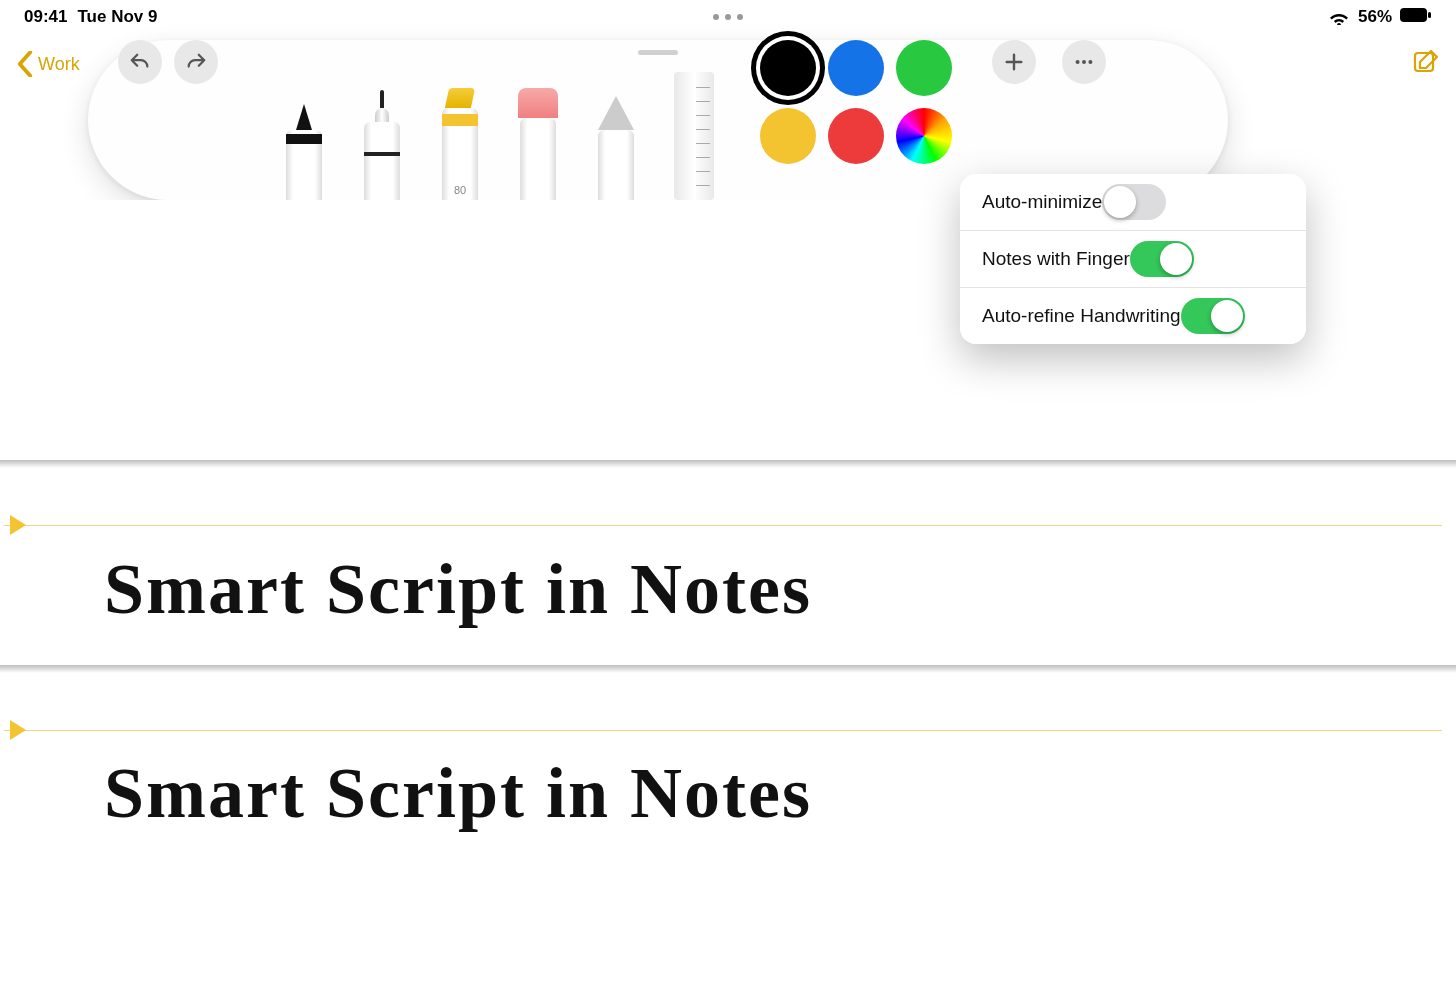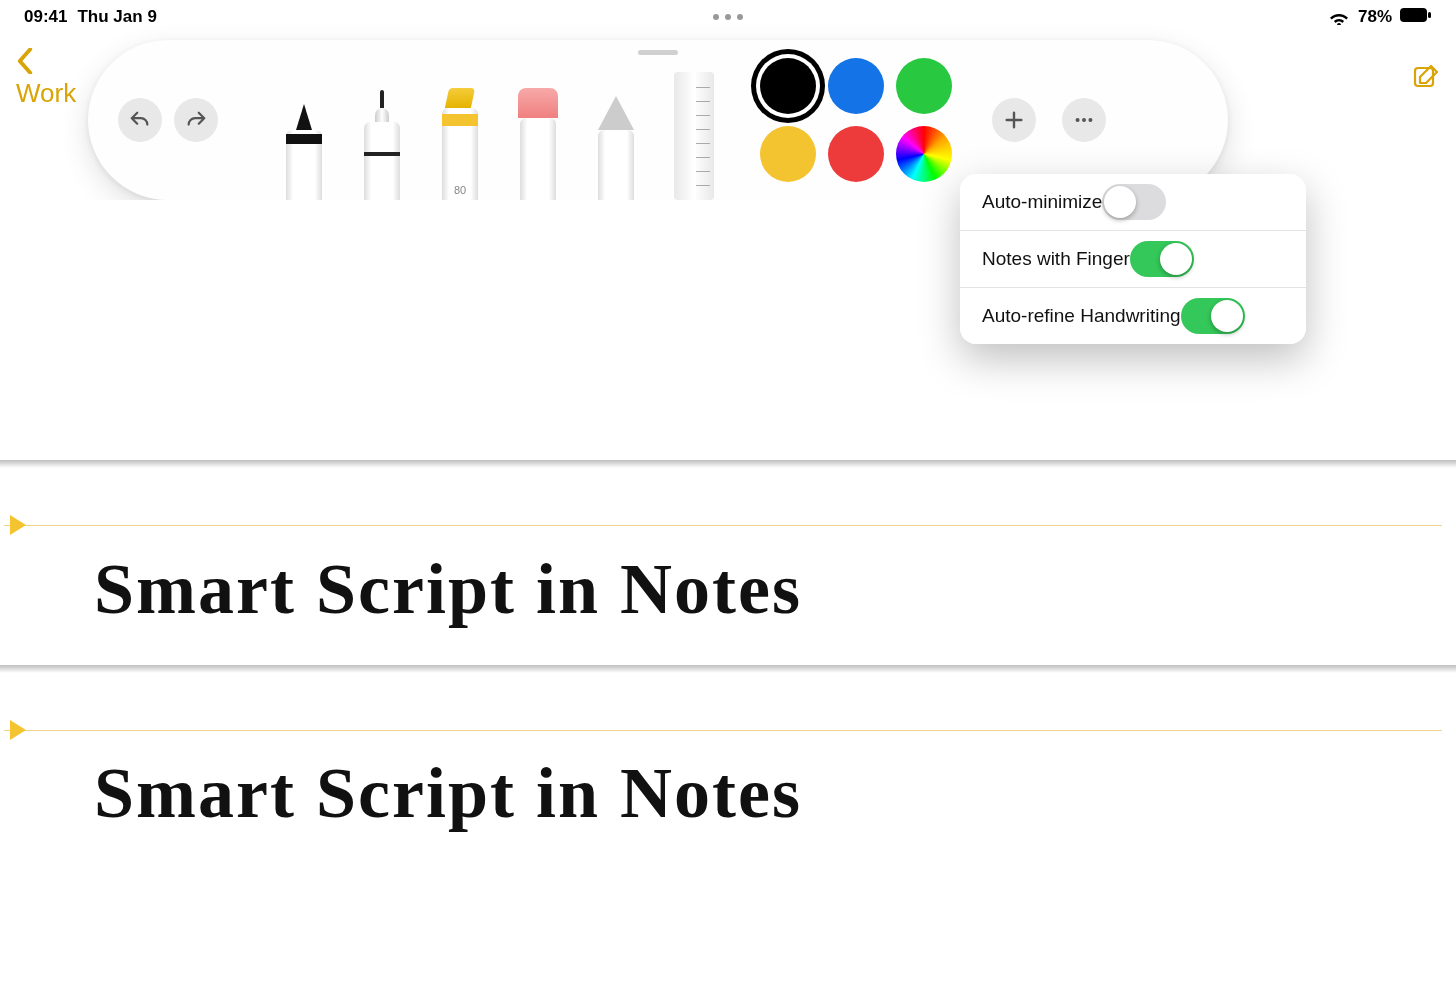--- a/index.html
+++ b/index.html
@@ -9,28 +9,28 @@
   
   .status-bar { position:absolute; top:0; left:0; right:0; height:34px; display:flex; align-items:center; justify-content:space-between; padding:12px 24px; font-size:17px; font-weight:600; color:#000; }
   .status-left { display:flex; align-items:center; gap:10px; }
   .status-center { position:absolute; left:50%; transform:translateX(-50%); display:flex; gap:6px; }
   .pip-dot { width:6px; height:6px; border-radius:50%; background:#999; }
   .status-right { display:flex; align-items:center; gap:8px; }
   .wifi-icon svg, .battery svg { display:block; }
 
   
   .nav { position:absolute; top:48px; left:16px; right:16px; display:flex; align-items:center; justify-content:space-between; color:#d9a405; }
-  .back-btn { display:flex; gap:4px; font-size:26px; cursor:pointer;flex-direction:column; }
+  .back-btn { display:flex; align-items:center; gap:4px; font-size:18px; cursor:pointer; }
   .back-btn svg { width:18px; height:26px; }
   .compose-btn svg { width:28px; height:28px; }
 
   
   .palette-wrap { position:absolute; }
   .palette-1 { top:40px; left:88px; width:1140px; height:160px; }
-  .palette { width:100%; height:100%; background:#fefefe; border-radius:80px; box-shadow:0 10px 30px rgba(0,0,0,.12), 0 2px 6px rgba(0,0,0,.08); display:flex; align-items:center; padding:0 30px; position:relative; }
+  .palette { width:100%; height:100%; background:#fefefe; border-radius:80px; box-shadow:0 10px 30px rgba(0,0,0,.12), 0 2px 6px rgba(0,0,0,.08); display:flex; padding:0 30px; position:relative; }
   .grabber { position:absolute; top:10px; left:50%; transform:translateX(-50%); width:40px; height:5px; border-radius:3px; background:#d0d0d0; }
 
   .rbtn { width:44px; height:44px; border-radius:50%; background:#e8e8e8; display:flex; align-items:center; justify-content:center; cursor:pointer; }
   .rbtn svg { width:22px; height:22px; fill:#555; }
   .rbtn + .rbtn { margin-left:12px; }
 
   .tools { display:flex; align-items:flex-end; gap:26px; margin-left:60px; height:100%; position:relative; }
   .tool { width:52px; height:135px; position:relative; cursor:pointer; display:flex; flex-direction:column; align-items:center; justify-content:flex-end; }
   .tool .body { width:36px; background:linear-gradient(90deg,#ddd 0%,#fff 20%,#fff 80%,#ddd 100%); border-radius:6px 6px 0 0; position:relative; }
   .tool .val { position:absolute; bottom:4px; font-size:11px; color:#888; width:100%; text-align:center; }
@@ -89,49 +89,49 @@
 
   
   .guide { position:absolute; left:4px; right:14px; height:1px; background:#efd58a; }
   .guide-1 { top:525px; }
   .guide-2 { top:730px; }
   .guide-arrow { position:absolute; left:10px; width:0;height:0; border-top:10px solid transparent; border-bottom:10px solid transparent; border-left:16px solid #f4c430; }
   .ga-1 { top:515px; }
   .ga-2 { top:720px; }
 
   
-  .hw { position:absolute; left:94px; font-family:"Bradley Hand","Segoe Script","Comic Sans MS",cursive; font-size:72px; font-weight:700; color:#111; letter-spacing:2px; white-space:nowrap; }
+  .hw { position:absolute; left:104px; font-family:"Bradley Hand","Segoe Script","Comic Sans MS",cursive; font-size:72px; font-weight:700; color:#111; letter-spacing:2px; white-space:nowrap; }
   .hw-1 { top:548px; }
   .hw-2 { top:752px; }
 
   
   .fade-bottom { position:absolute; left:0; right:0; bottom:0; height:60px; background:linear-gradient(0deg,#fff,transparent); }
 
   .white-gap{ position:absolute; left:0; right:0; background:#fff; }
 </style>
 </head>
 <body>
 
 <div class="status-bar">
   <div class="status-left">
     <span>09:41</span>
-    <span>Thu Jan 9</span>
+    <span>Tue Nov 9</span>
   </div>
   <div class="status-center">
     <span class="pip-dot"></span>
       <span class="pip-dot"></span>
       <span class="pip-dot"></span>
   </div>
   <div class="status-right">
     <span class="wifi-icon">
       <svg width="22" height="16" viewBox="0 0 22 16">
           <path d="M11 14a2 2 0 100 4 2 2 0 000-4zm0-4c-2 0-3.8.8-5.1 2.1l1.8 1.8C8.6 13 9.8 12.5 11 12.5s2.4.5 3.3 1.4l1.8-1.8C14.8 10.8 13 10 11 10zm0-5C7.5 5 4.3 6.4 2 8.7l1.8 1.8C5.6 8.7 8.2 7.5 11 7.5s5.4 1.2 7.2 3l1.8-1.8C17.7 6.4 14.5 5 11 5z" fill="#000"></path>
         </svg>
     </span>
-    <span>78%</span>
+    <span>56%</span>
     <span>
       <svg width="32" height="16" viewBox="0 0 32 16">
           <rect x="0" y="1" width="27" height="14" rx="4" fill="#000"></rect>
           <rect x="28" y="5" width="3" height="6" rx="1.5" fill="#000"></rect>
         </svg>
     </span>
   </div>
 </div>
 
 <div class="nav">

